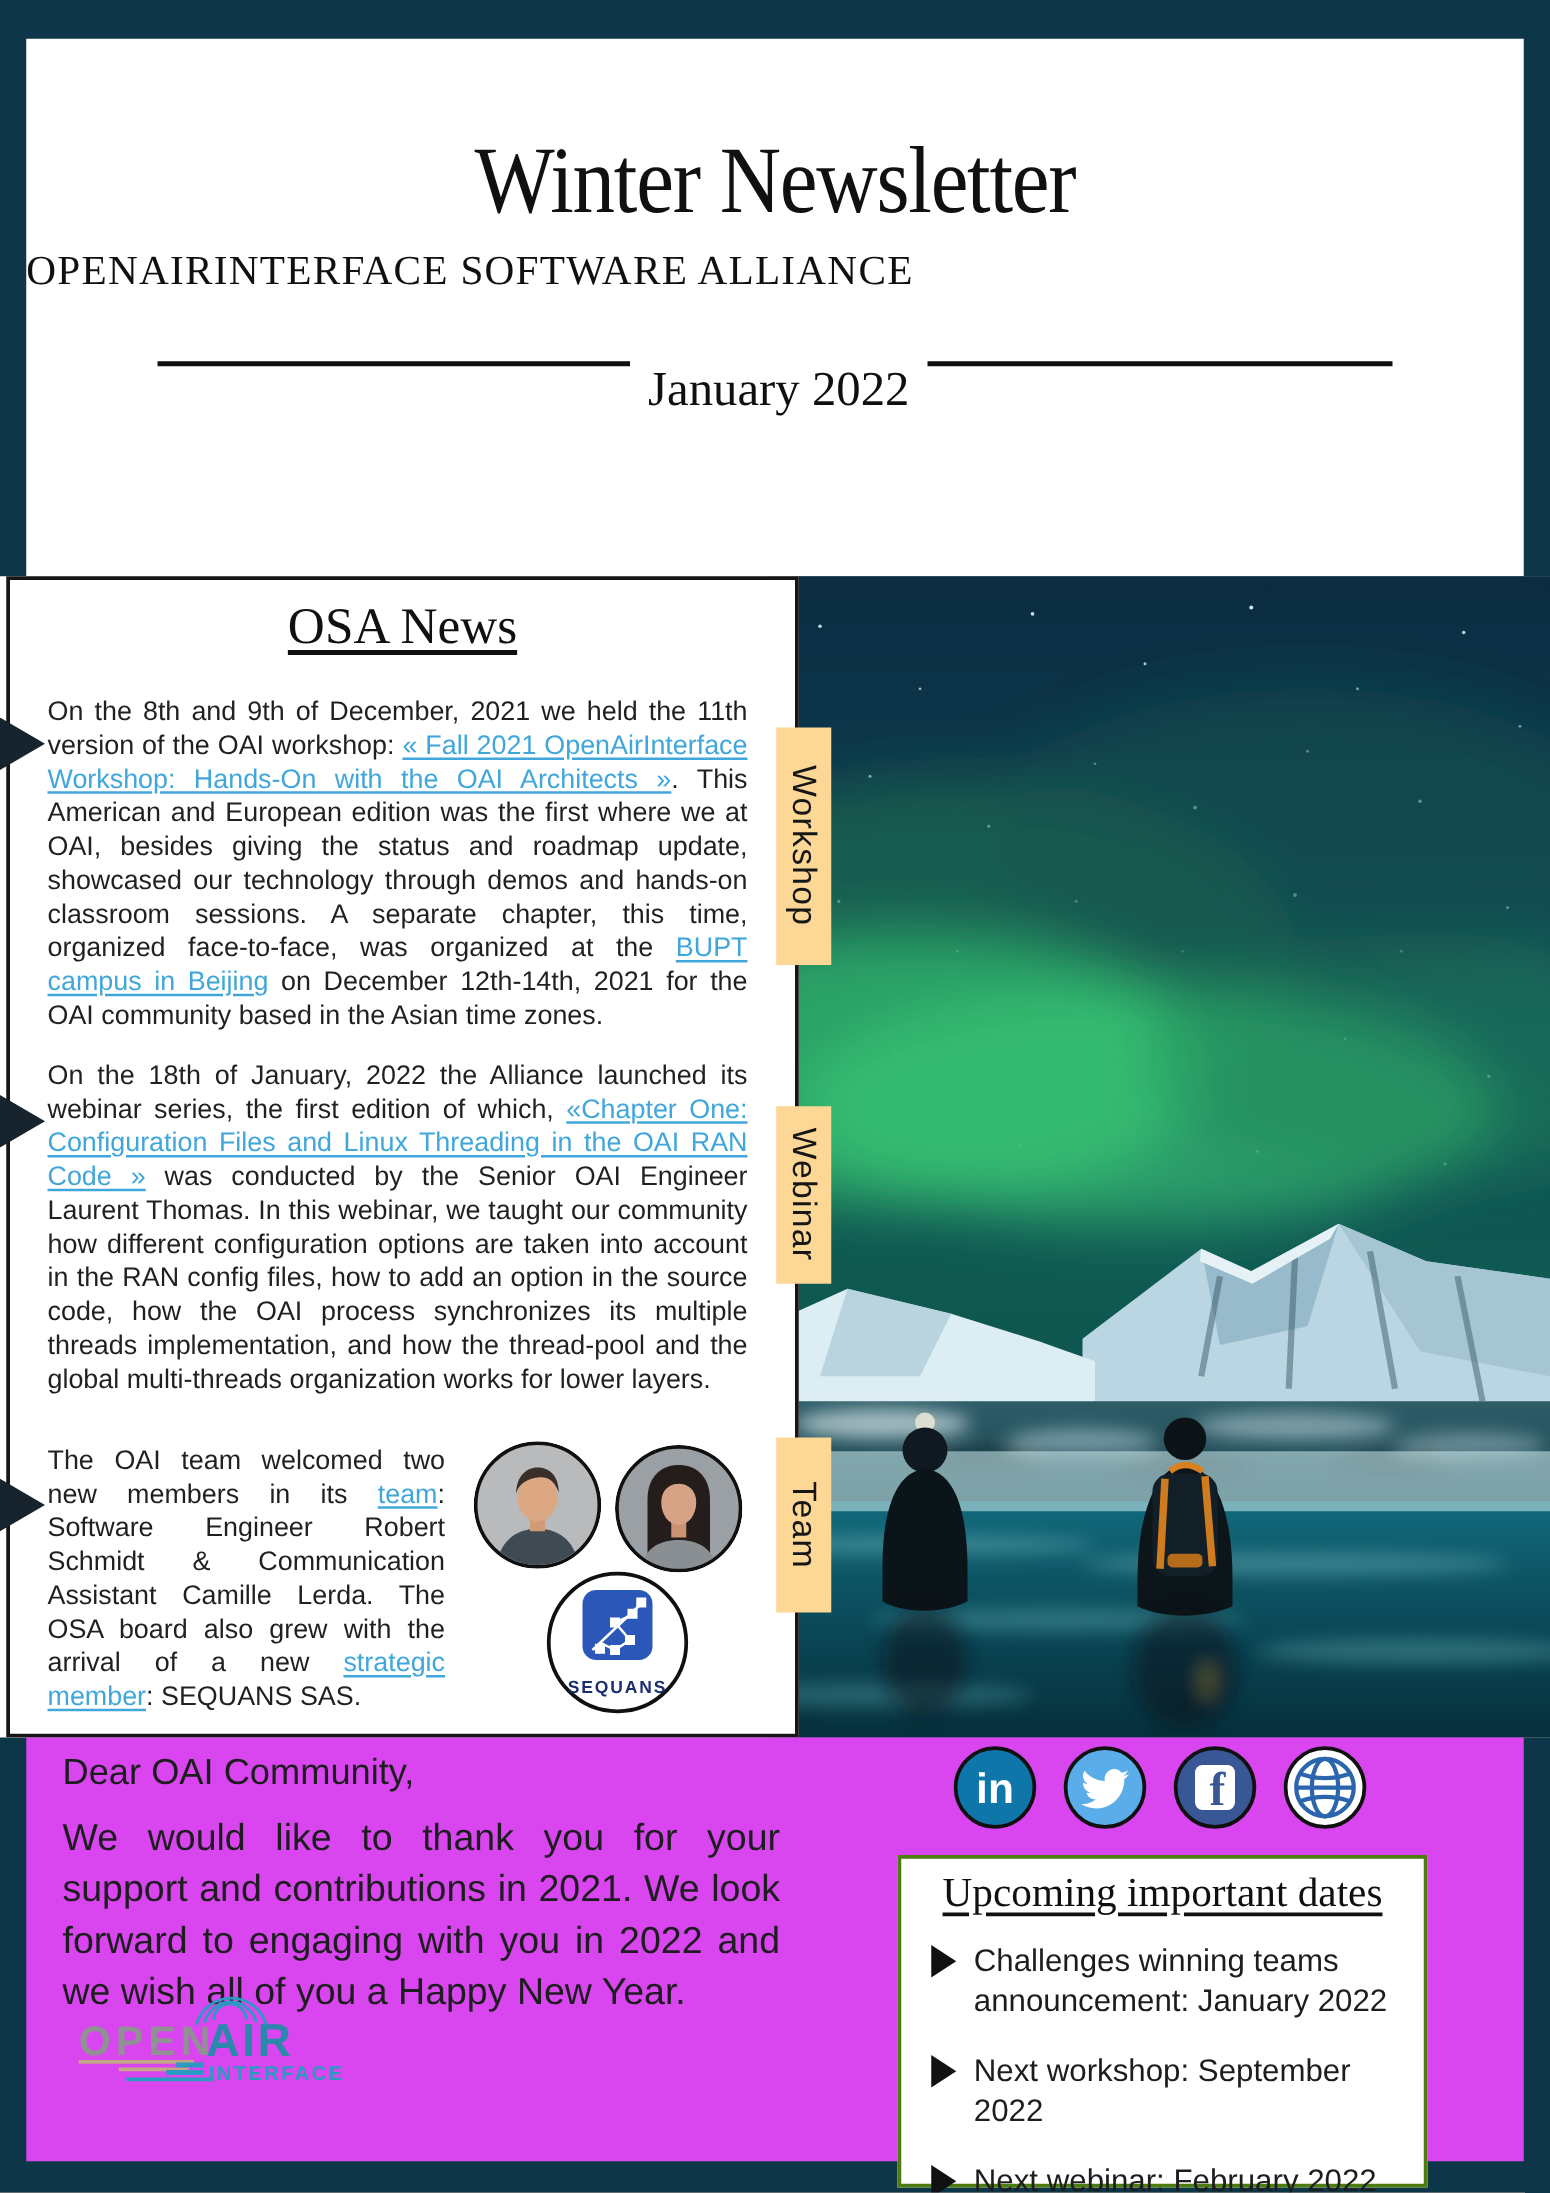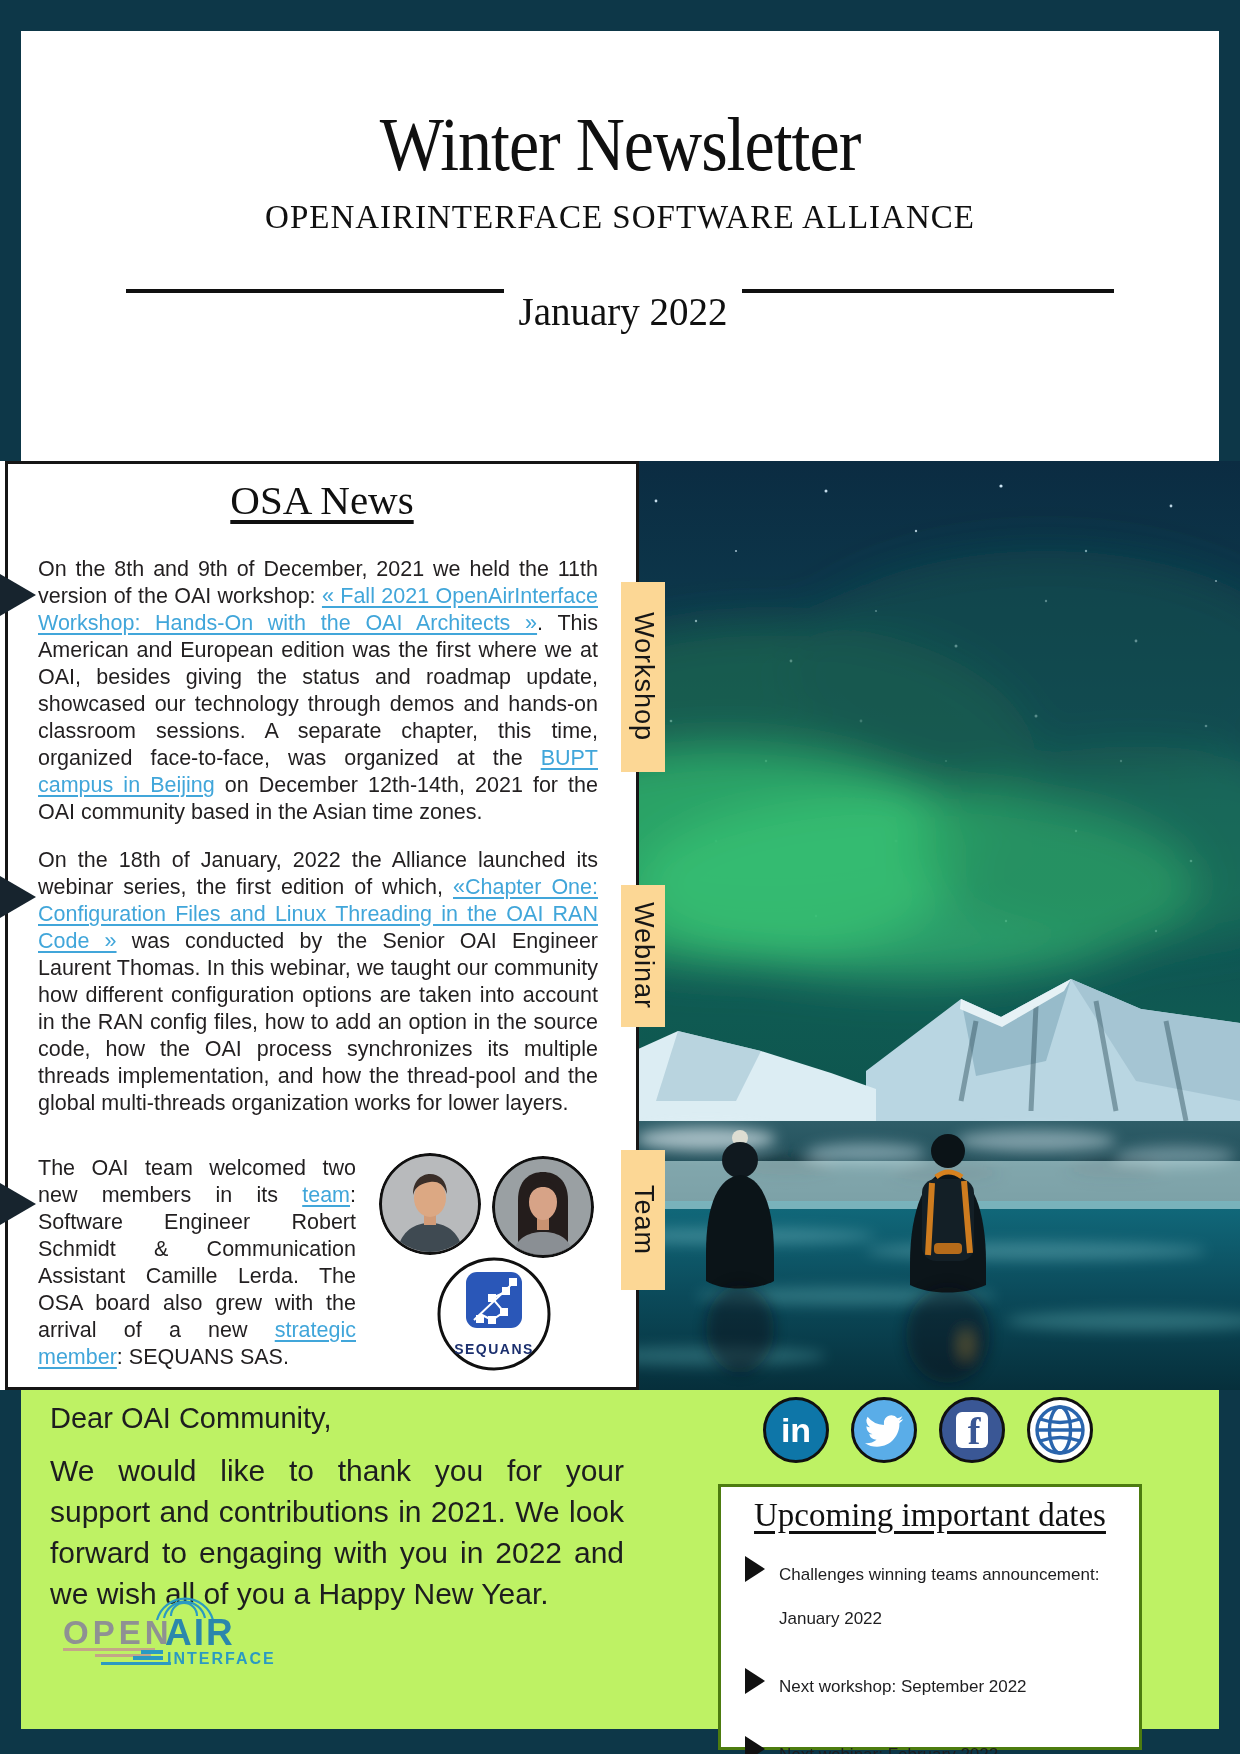--- a/index.html
+++ b/index.html
@@ -6,21 +6,21 @@
   .page{
     position:relative;width:1240px;height:1754px;margin:0 auto;
     background:#0d3748;overflow:hidden;
     font-family:"Liberation Sans", sans-serif;color:#1d1d1f;
   }
   
   .header-panel{position:absolute;left:21px;top:31px;width:1198px;height:440px;background:#fff;}
   .nl-title{position:absolute;left:0;top:74px;width:100%;text-align:center;
     font-family:"Liberation Serif", serif;font-size:68px;font-weight:500;color:#101010;
     letter-spacing:-1px;transform:scaleY(1.12);}
-  .nl-subtitle{position:absolute;left:0;top:168px;width:100%;text-align:center;
+  .nl-subtitle{position:absolute;left:0;top:168px;width:100%;
     font-family:"Liberation Serif", serif;font-size:33px;color:#101010;letter-spacing:1px;}
   .jan-row{position:absolute;left:0;top:258px;width:100%;display:flex;align-items:flex-start;justify-content:center;gap:14px;}
   .jan-rule{height:4px;background:#101010;}
   .jan-rule.l{width:378px;} .jan-rule.r{width:372px;}
   .jan-text{font-family:"Liberation Serif", serif;font-size:39px;color:#101010;white-space:nowrap;}
   
   .middle{position:absolute;left:0;top:461px;width:1240px;height:929px;background:#fff;}
   .photo{position:absolute;left:616px;top:0;width:624px;height:929px;overflow:hidden;background:#0b2c42;}
   .news-box{position:absolute;left:5px;top:0;width:634px;height:929px;background:#fff;
     border:3px solid #161616;box-sizing:border-box;}
@@ -40,38 +40,38 @@
   .camille{left:484px;top:692px;width:102px;height:102px;}
   .sequans{left:428px;top:792px;width:116px;height:116px;}
   
   .side-tab{position:absolute;left:621px;width:44px;background:#fcd795;z-index:5;
     display:flex;align-items:center;justify-content:center;}
   .side-tab span{writing-mode:vertical-rl;font-size:27px;color:#161616;letter-spacing:1px;}
   .tab-workshop{top:582px;height:190px;}
   .tab-webinar{top:885px;height:142px;}
   .tab-team{top:1150px;height:140px;}
   
-  .bottom{position:absolute;left:21px;top:1390px;width:1198px;height:339px;background:#bef264;}
+  .bottom{position:absolute;left:21px;top:1390px;width:1198px;height:339px;background:#d946ef;}
   .salutation{position:absolute;left:29px;top:12px;font-size:29px;color:#1d1d1f;}
   .closing-msg{position:absolute;left:29px;top:60px;width:574px;font-size:30px;line-height:41px;
     text-align:justify;color:#1d1d1f;}
   .oai-logo{position:absolute;left:40px;top:192px;}
   .social-row{position:absolute;left:762px;top:1396px;display:flex;gap:20px;z-index:4;align-items:flex-end;}
   .social-btn{width:68px;height:68px;cursor:pointer;}
   
   .dates-box{position:absolute;left:718px;top:1484px;width:424px;height:266px;background:#fff;
     border:3px solid #4d7c0f;box-sizing:border-box;z-index:3;}
   .dates-title{position:absolute;left:0;top:10px;width:100%;text-align:center;
     font-family:"Liberation Serif", serif;font-size:33px;color:#101010;
     text-decoration:underline;text-underline-offset:5px;}
   .dates-list{position:absolute;left:24px;top:66px;width:372px;display:flex;flex-direction:column;gap:24px;}
   .date-item{display:flex;align-items:flex-start;gap:14px;}
   .date-bullet{flex:0 0 auto;width:0;height:0;margin-top:3px;
     border-left:20px solid #111;border-top:13px solid transparent;border-bottom:13px solid transparent;}
-  .date-text{font-size:17px;line-height:44px;color:#1d1d1f;}
+  .date-text{font-size:25px;line-height:32px;color:#1d1d1f;}
 </style>
 </head>
 <body>
 
 <div class="page">
 
   <div class="header-panel">
     <div class="nl-title">Winter Newsletter</div>
     <div class="nl-subtitle">OPENAIRINTERFACE SOFTWARE ALLIANCE</div>
     <div class="jan-row">

